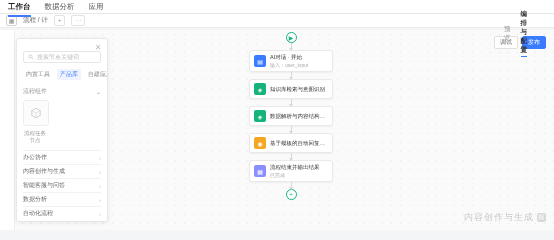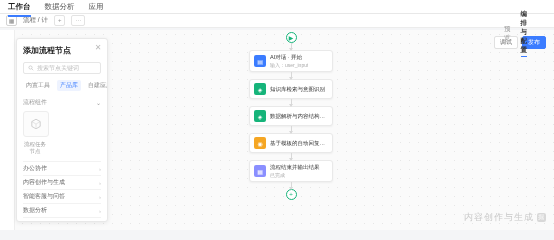--- a/index.html
+++ b/index.html
@@ -151,21 +151,20 @@
 
 <div class="canvas">
   <div class="gutter"></div>
 
   <div class="rbtns">
     <span class="rbtn">调试</span>
     <span class="rbtn primary">发布</span>
   </div>
 
   <div class="panel">
-    <div class="panel-title">添加流程节点</div>
     <div class="panel-close">✕</div>
 
     <div class="search">
       <svg class="mag" viewBox="0 0 12 12">
         <circle cx="5" cy="5" r="3.2" fill="none" stroke="#bbb" stroke-width="1.2"></circle>
         <line x1="7.4" y1="7.4" x2="10.5" y2="10.5" stroke="#bbb" stroke-width="1.2"></line>
       </svg>
       <span class="ph">搜索节点关键词</span>
     </div>
 

